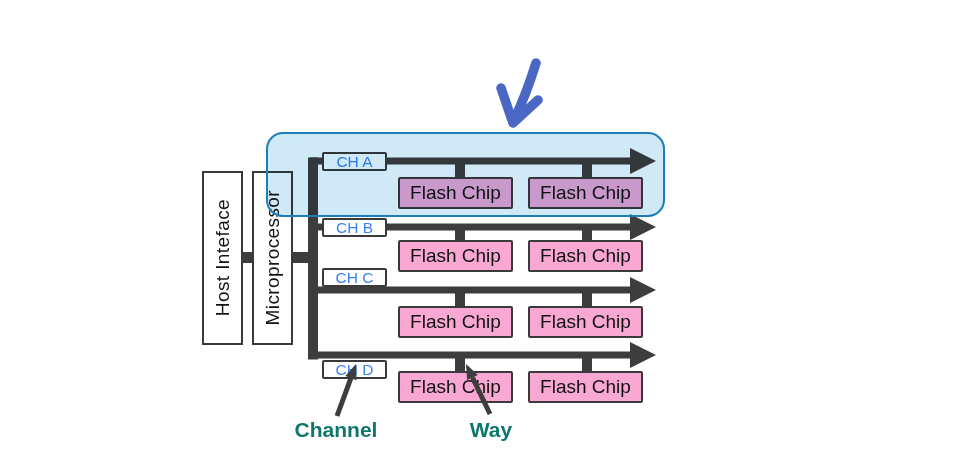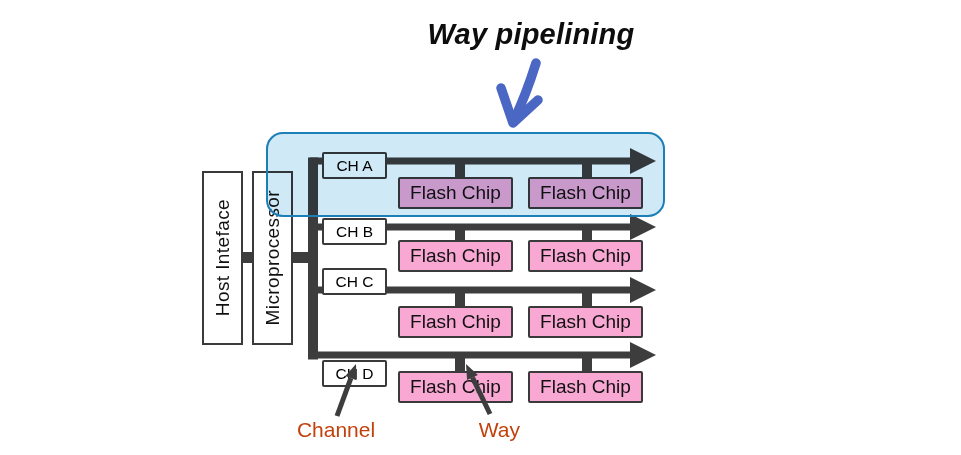--- a/index.html
+++ b/index.html
@@ -20,24 +20,24 @@
     box-sizing:border-box; display:flex; align-items:center; justify-content:center;
   }
   .vbox span {
     writing-mode:vertical-rl; transform:rotate(180deg);
     font-size:19px; color:#111; white-space:nowrap; letter-spacing:0.4px;
   }
   .host-box  { left:202px; top:171px; width:41px; height:174px; }
   .micro-box { left:252px; top:171px; width:41px; height:174px; }
 
   .chbox {
-    position:absolute; left:322px; width:65px; height:27px;
+    position:absolute; left:322px; width:65px; height:19px;
     background:#ffffff; border:2px solid #3a3a3a; border-radius:2px;
     box-sizing:border-box; display:flex; align-items:center; justify-content:center;
-    font-size:15.5px; color:#000000; white-space:nowrap; z-index:3;
+    font-size:15.5px; color:#3b82f6; white-space:nowrap; z-index:3;
   }
   .ch-a { top:152px; } .ch-b { top:218px; } .ch-c { top:268px; } .ch-d { top:360px; }
 
   .chip {
     position:absolute; width:115px; height:32px;
     background:#f9a8d4; border:2.5px solid #3a3a3a; border-radius:2px;
     box-sizing:border-box; display:flex; align-items:center; justify-content:center;
     font-size:19px; color:#111; white-space:nowrap; z-index:3;
   }
   .col1 { left:398px; } .col2 { left:528px; }
@@ -51,25 +51,25 @@
     border-radius:17px; background:#cfe9f6; mix-blend-mode:multiply; z-index:5;
     pointer-events:none;
   }
   .hl-border {
     position:absolute; left:266px; top:132px; width:399px; height:85px;
     border-radius:17px; border:2.5px solid #1d7fb8; box-sizing:border-box; z-index:6;
     pointer-events:none;
   }
 
   .callout {
-    position:absolute; font-size:21px; color:#c2410c; z-index:7;
-    text-align:center; white-space:nowrap;
+    position:absolute; font-size:21px; color:#0f766e; z-index:7;
+    text-align:center; white-space:nowrap;font-weight:bold;
   }
   .callout-channel { left:290px; top:418px; width:92px; }
-  .callout-way     { left:462px; top:418px; width:58px;text-align:right; }
+  .callout-way     { left:462px; top:418px; width:58px; }
 </style>
 </head>
 <body>
 
 <div class="stage">
 
   <svg class="layer" viewBox="0 0 961 455" fill="#3d3d3d">
 
     <rect x="240" y="252" width="14" height="11"></rect>
 
@@ -143,17 +143,16 @@
 
     <g fill="#3d3d3d">
       <path d="M490,414 L472.5,377.5" stroke="#3d3d3d" stroke-width="5" fill="none"></path>
       <polygon points="466,364 477.9,374.9 467.1,380.1"></polygon>
     </g>
   </svg>
 
   <div class="hl-fill"></div>
   <div class="hl-border"></div>
 
-  <div class="title">Way pipelining</div>
   <div class="callout callout-channel">Channel</div>
   <div class="callout callout-way">Way</div>
 
 </div>
 
 </body></html>

